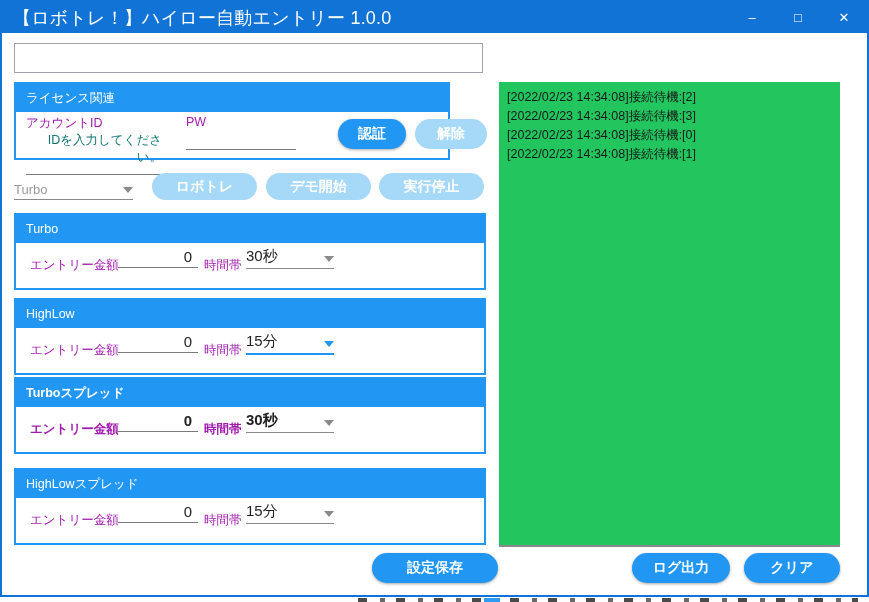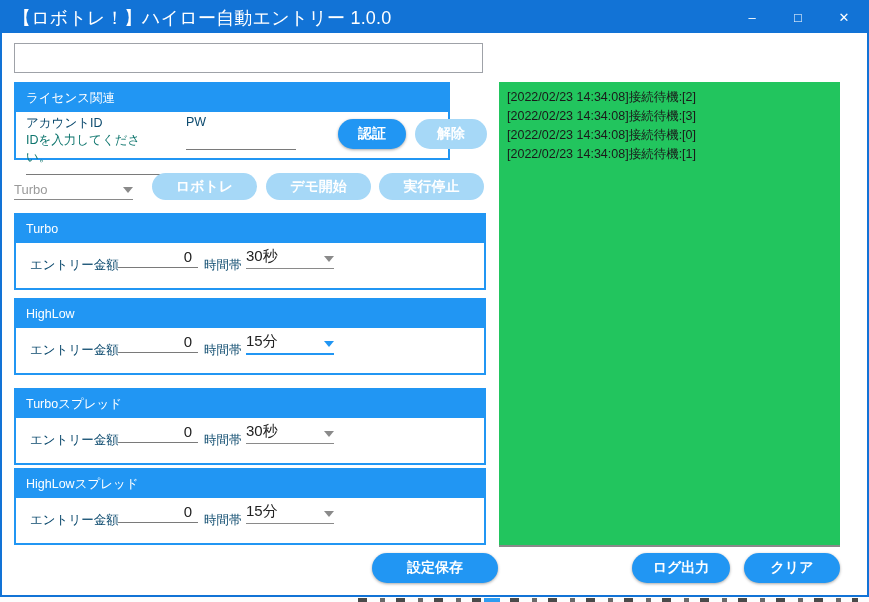--- a/index.html
+++ b/index.html
@@ -17,52 +17,52 @@
   .titlebar .title{padding-left:11px;font-size:18px;letter-spacing:.2px;}
   .win-controls{margin-left:auto;display:flex;height:100%;}
   .win-btn{width:46px;height:100%;display:flex;align-items:center;justify-content:center;
     font-size:13px;color:#fff;cursor:default;}
   
   .abs{position:absolute;box-sizing:border-box;}
   .card{border:2px solid #2196f3;background:#fff;}
   .card-header{height:28px;background:#2196f3;color:#fff;font-size:12.5px;
     display:flex;align-items:center;padding-left:10px;}
   .card-body{position:relative;background:#fff;}
-  .lbl{font-size:12.5px;color:#0c4a6e;}
+  .lbl{font-size:12.5px;color:#a21caf;}
   .underline-input{border-bottom:1px solid #7a7a7a;font-size:15px;color:#222;}
   .btn{display:flex;align-items:center;justify-content:center;color:#fff;
     font-size:14px;font-weight:bold;border-radius:15px;cursor:pointer;}
   .btn-primary{background:#2196f3;box-shadow:0 1px 3px rgba(0,0,0,.35);}
   .btn-disabled{background:#a6d8f7;box-shadow:none;cursor:default;}
   .dd-arrow{width:0;height:0;border-left:5px solid transparent;
     border-right:5px solid transparent;border-top:6px solid #8a8a8a;}
   .dd-arrow.blue{border-top-color:#2196f3;}
   .select-line{display:flex;align-items:flex-end;justify-content:space-between;
     border-bottom:1px solid #8a8a8a;}
   .select-line.focused{border-bottom:2px solid #2196f3;}
   
   .top-input{left:12px;top:41px;width:469px;height:30px;border:1px solid #9fa2a8;background:#fff;}
   
-  .license-card{left:12px;top:80px;width:436px;height:78px;}
+  .license-card{left:12px;top:80px;width:436px;height:78px;text-align:right;}
   .license-body{height:44px;}
   .acc-label{left:10px;top:3px;}
   .acc-ph{left:10px;top:20px;width:136px;font-size:12.5px;color:#0f766e;
     border-bottom:1px solid #7a7a7a;padding-bottom:8px;}
   .pw-label{left:170px;top:3px;}
   .pw-input{left:170px;top:20px;width:110px;height:18px;}
   .auth-btn{left:322px;top:7px;width:68px;height:30px;}
   .release-btn{left:399px;top:7px;width:72px;height:30px;}
   
   .mode-select{left:12px;top:172px;width:119px;height:26px;font-size:13px;color:#9a9a9a;
     padding-bottom:2px;}
   .run-btn{top:171px;width:105px;height:27px;}
   .btn-live{left:150px;} .btn-demo{left:264px;} .btn-stop{left:377px;}
   
   .section-card{left:12px;width:472px;height:77px;}
-  .sec-0{top:211px;} .sec-1{top:296px;} .sec-2{top:386px;} .sec-3{top:466px;}
+  .sec-0{top:211px;} .sec-1{top:296px;} .sec-2{top:375px;font-weight:bold;} .sec-3{top:466px;}
   .section-body{height:43px;}
   .amount-label{left:14px;top:14px;}
   .amount-input{left:102px;top:5px;width:80px;text-align:right;padding:0 6px 2px 0;}
   .time-label{left:188px;top:14px;}
   .time-dd{left:230px;top:4px;width:88px;padding-bottom:2px;}
   .time-dd .val{font-size:15px;color:#222;}
   .time-dd .dd-arrow{margin-bottom:4px;}
   
   .save-btn{left:370px;top:551px;width:126px;height:30px;}
   .logout-btn{left:630px;top:551px;width:98px;height:30px;}

